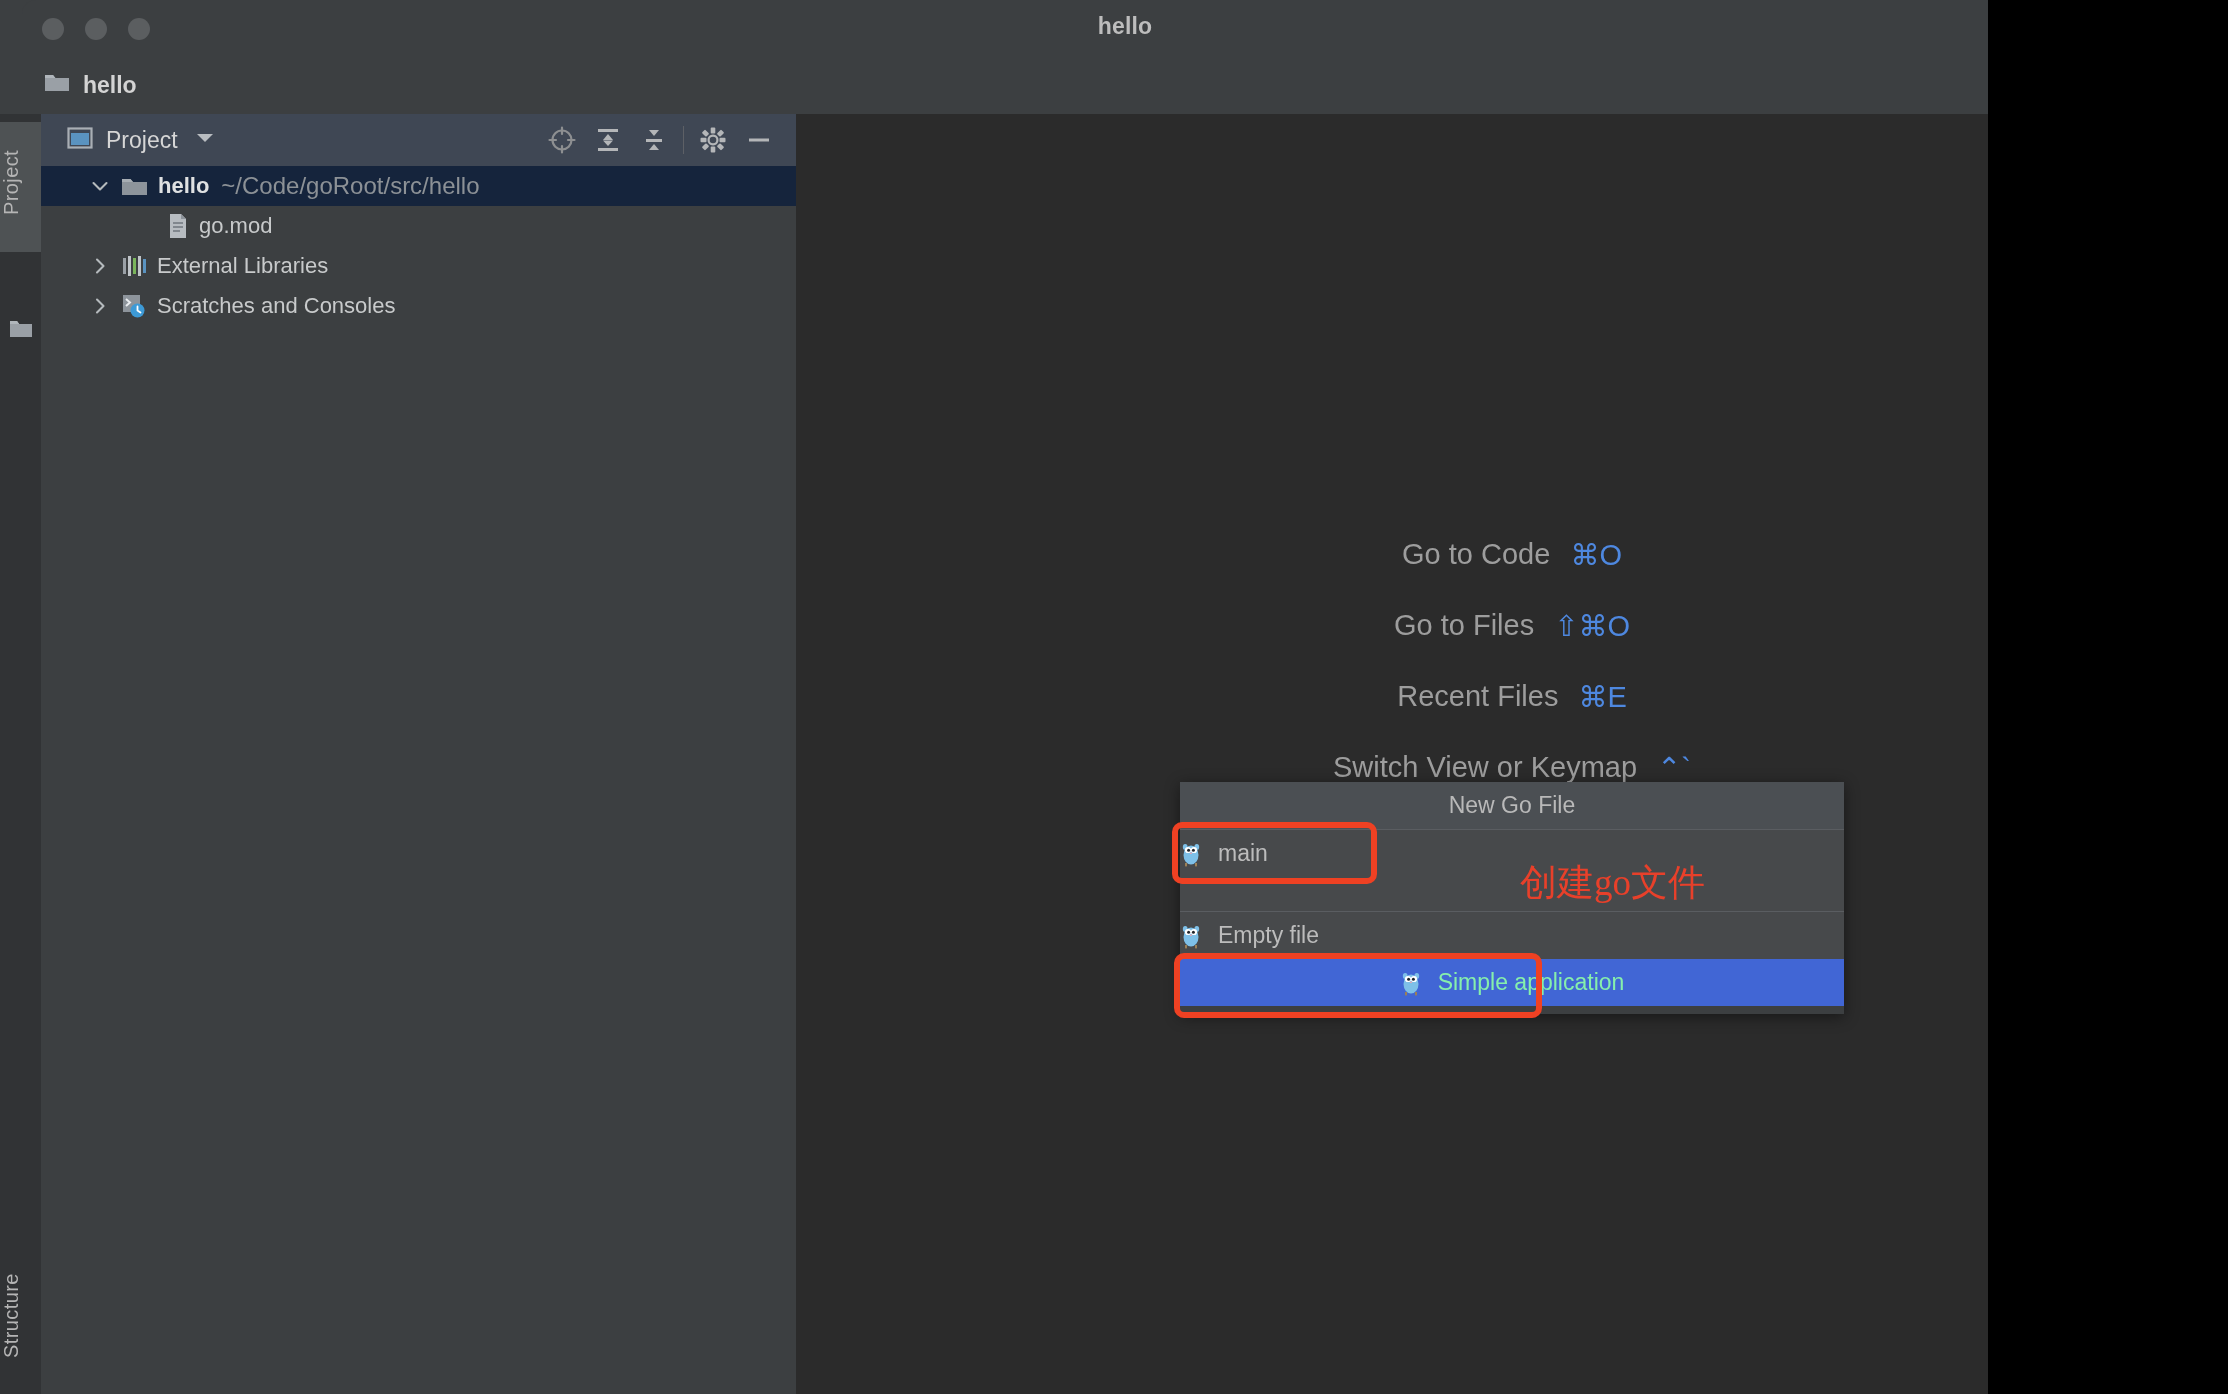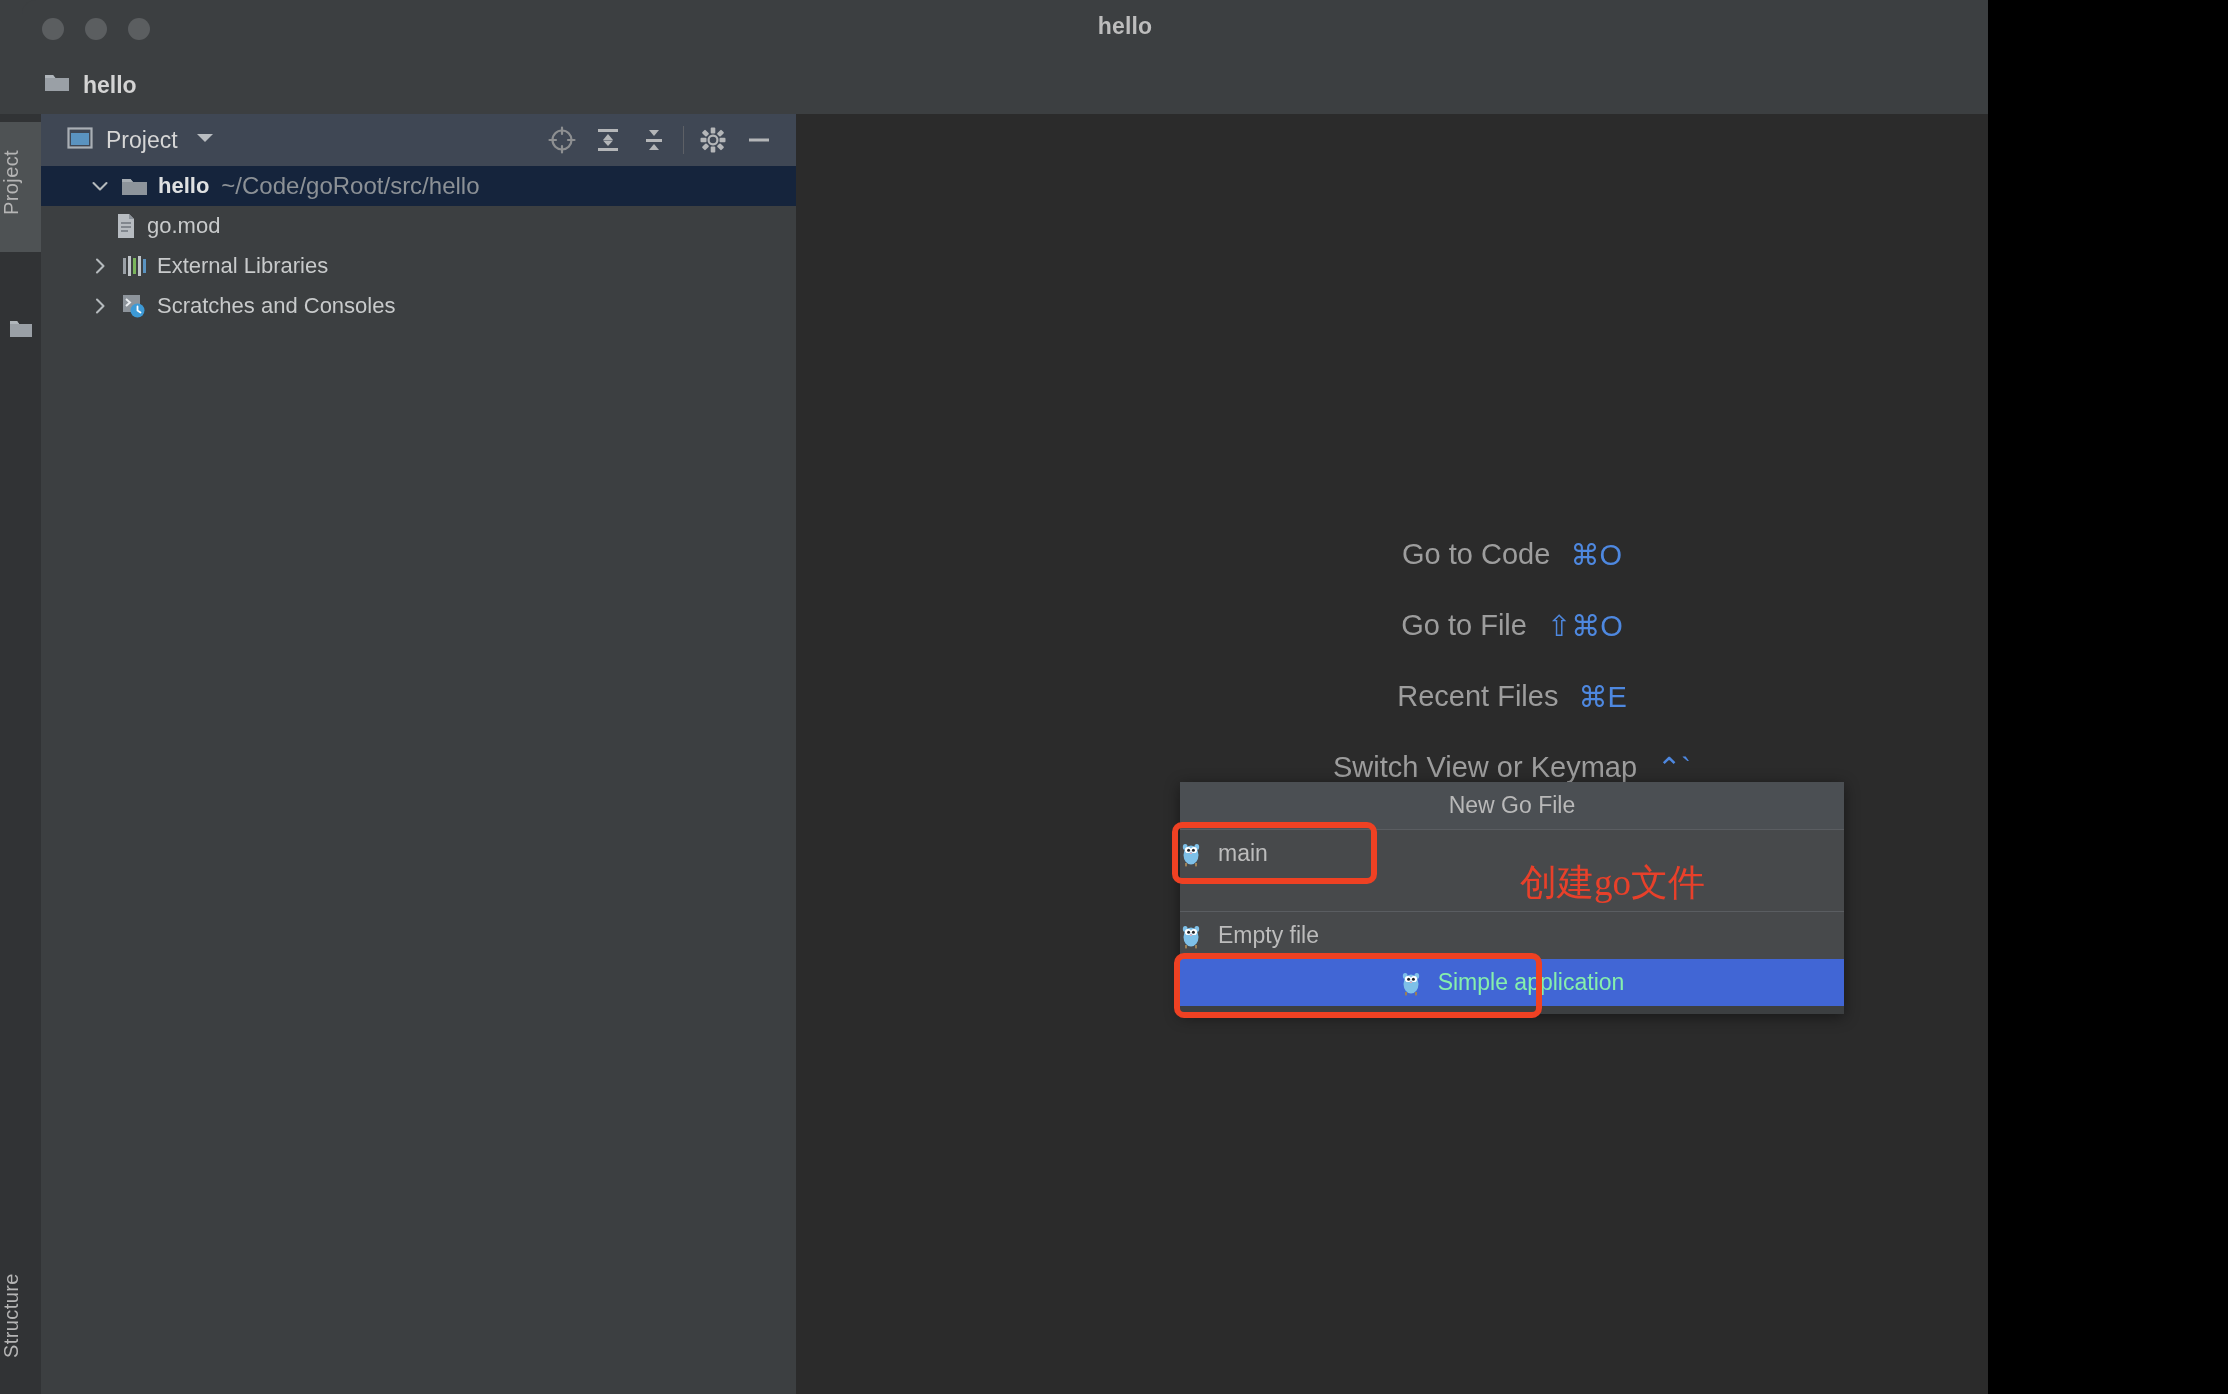--- a/index.html
+++ b/index.html
@@ -145,21 +145,21 @@
   }
   .tree-row .arrow-spacer { width: 26px; flex: 0 0 26px; }
   .tree-row .ticon { margin-left: 8px; margin-right: 10px; display: flex; align-items:center; }
   .tree-name {
     color: #c8cacb; font-size: 22px;
   }
   .tree-name.bold { font-weight: bold; color: #dfe1e2; }
   .tree-path {
     color: #8c9196; font-size: 24px; margin-left: 12px;
   }
-  .indent-2 { padding-left: 40px; }
+  .indent-2 { padding-left: 92px; }
 
   
   .editor {
     position: absolute;
     left: 796px; top: 114px;
     width: 1432px; height: 1280px;
     background: #2b2b2b;
   }
   .hints {
     position: absolute;
@@ -399,21 +399,21 @@
     </div>
   </div>
 
   <div class="editor">
     <div class="hints">
       <div class="hint-row">
         <span class="hint-label">Go to Code</span>
         <span class="hint-key">⌘O</span>
       </div>
       <div class="hint-row">
-        <span class="hint-label">Go to File</span>
+        <span class="hint-label">Go to Files</span>
         <span class="hint-key">⇧⌘O</span>
       </div>
       <div class="hint-row">
         <span class="hint-label">Recent Files</span>
         <span class="hint-key">⌘E</span>
       </div>
       <div class="hint-row">
         <span class="hint-label">Switch View or Keymap</span>
         <span class="hint-key">⌃`</span>
       </div>

